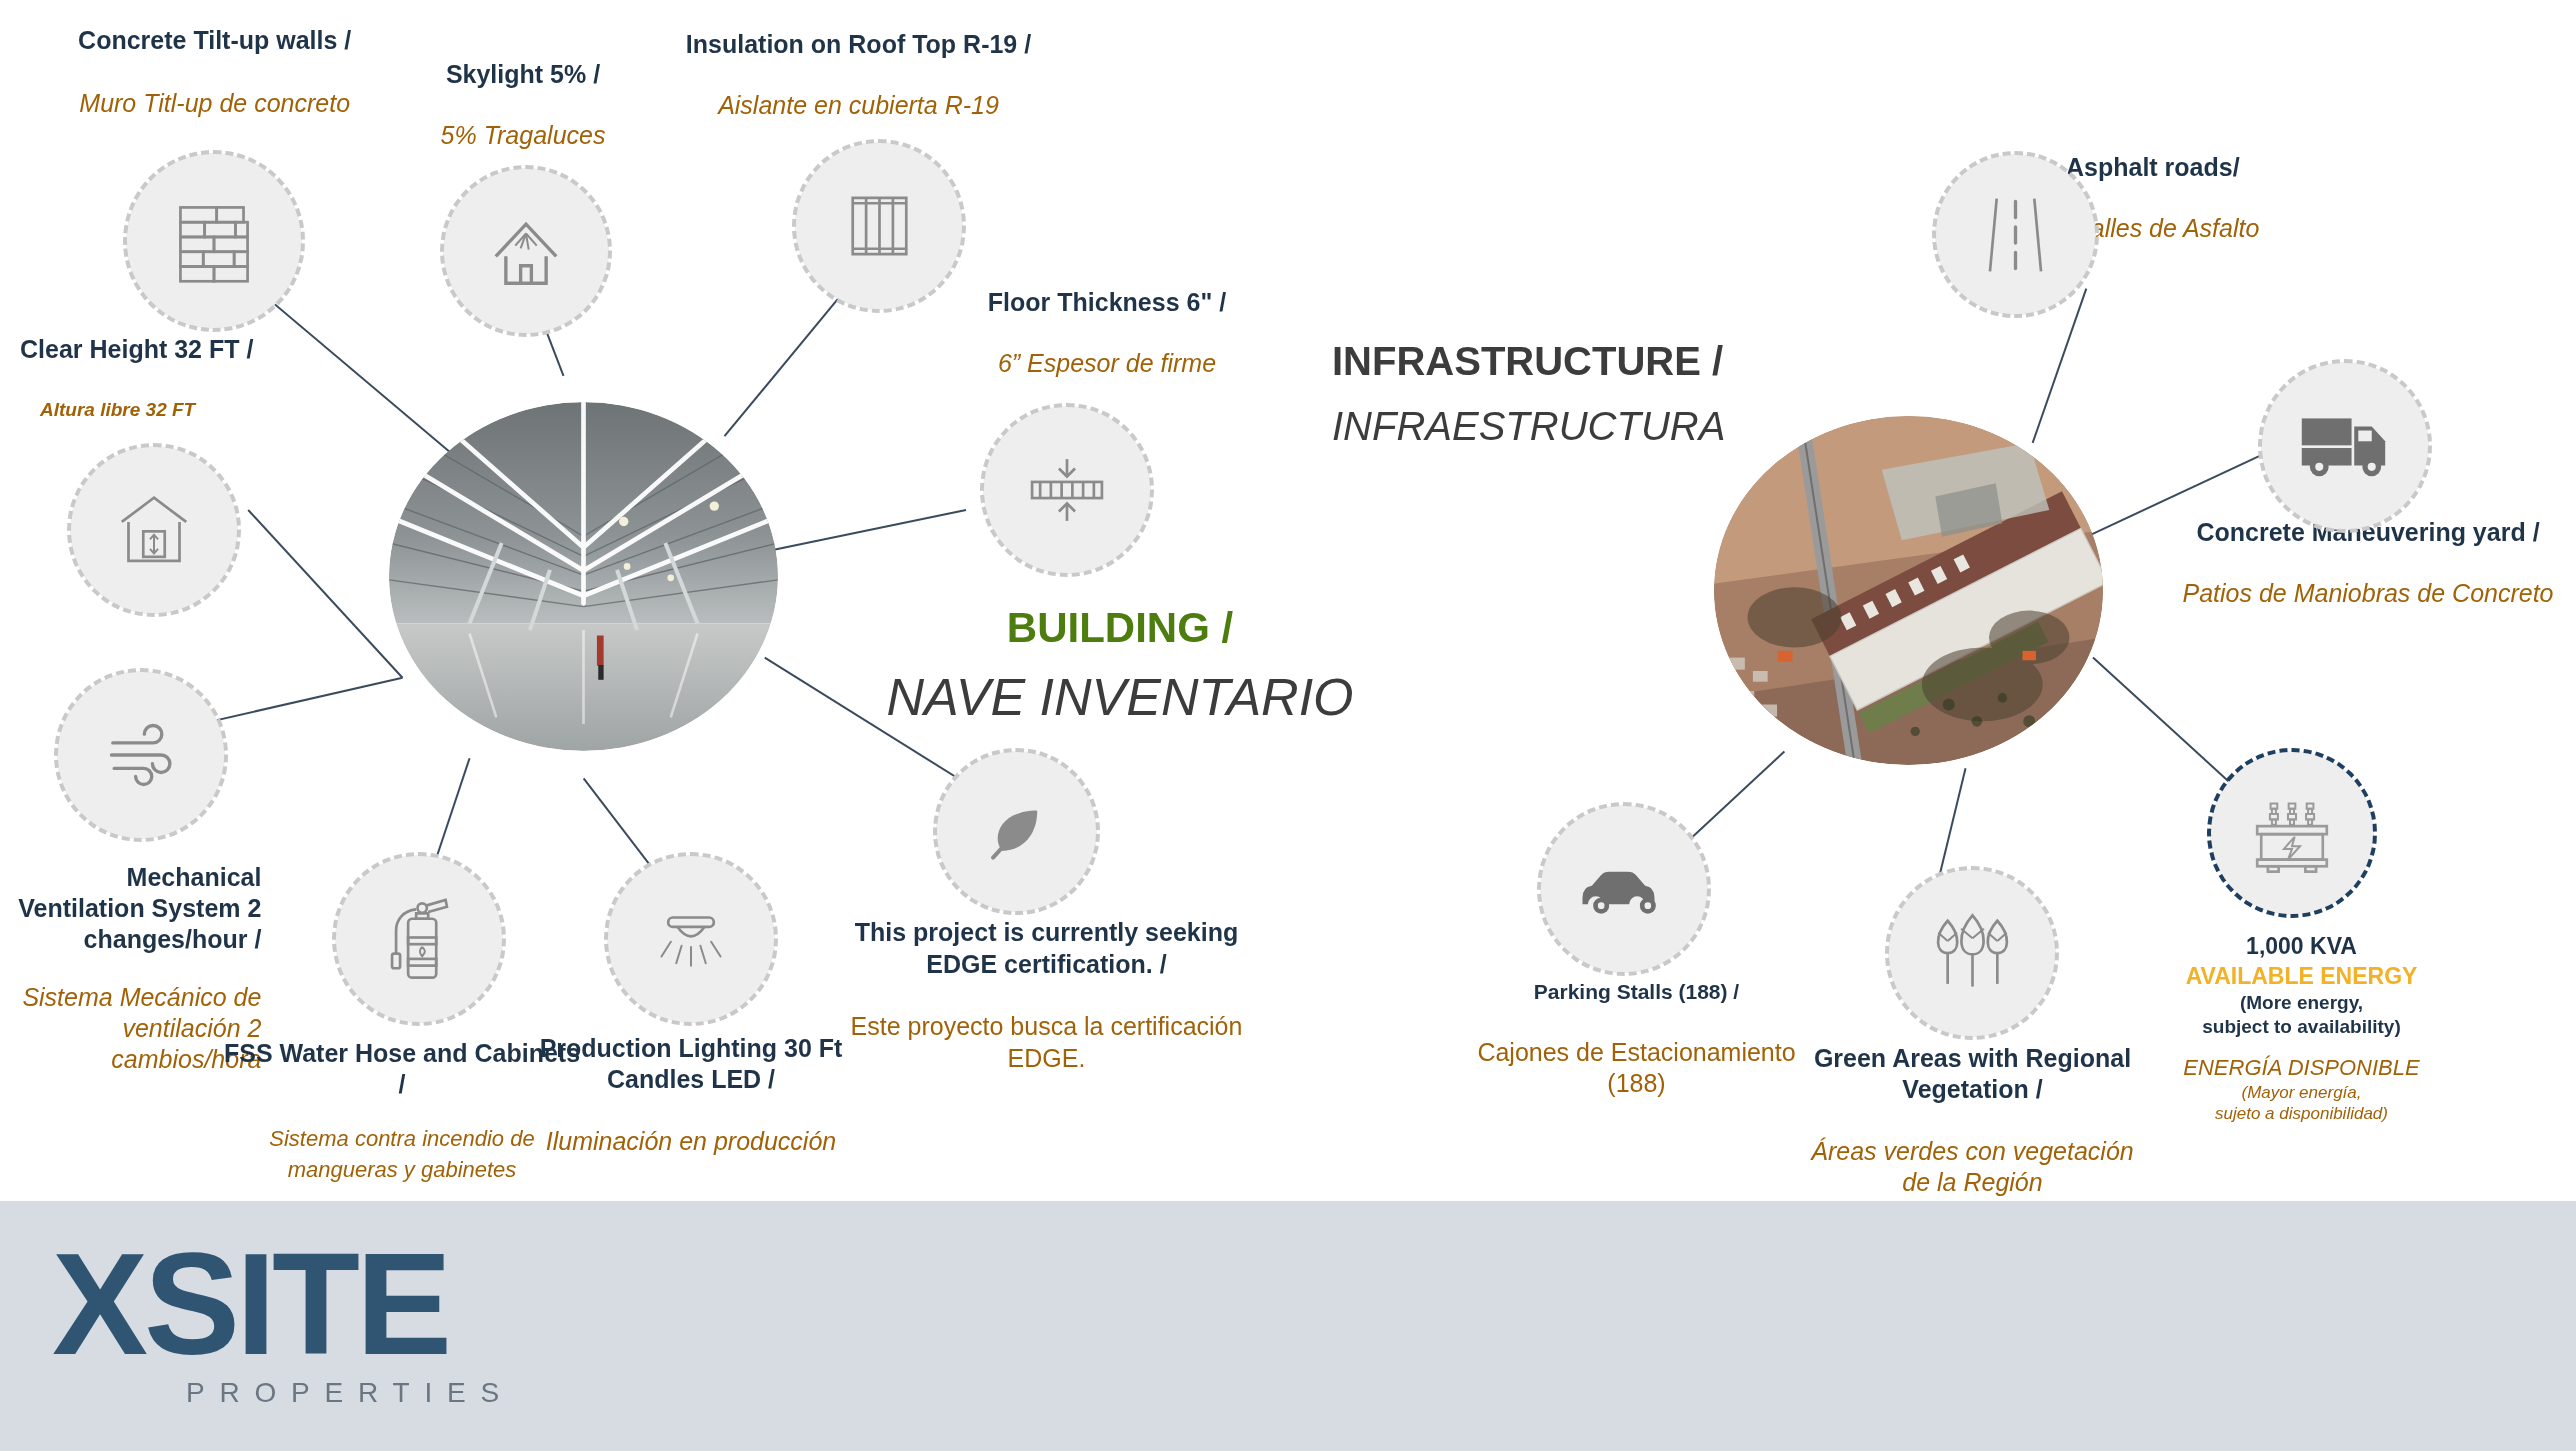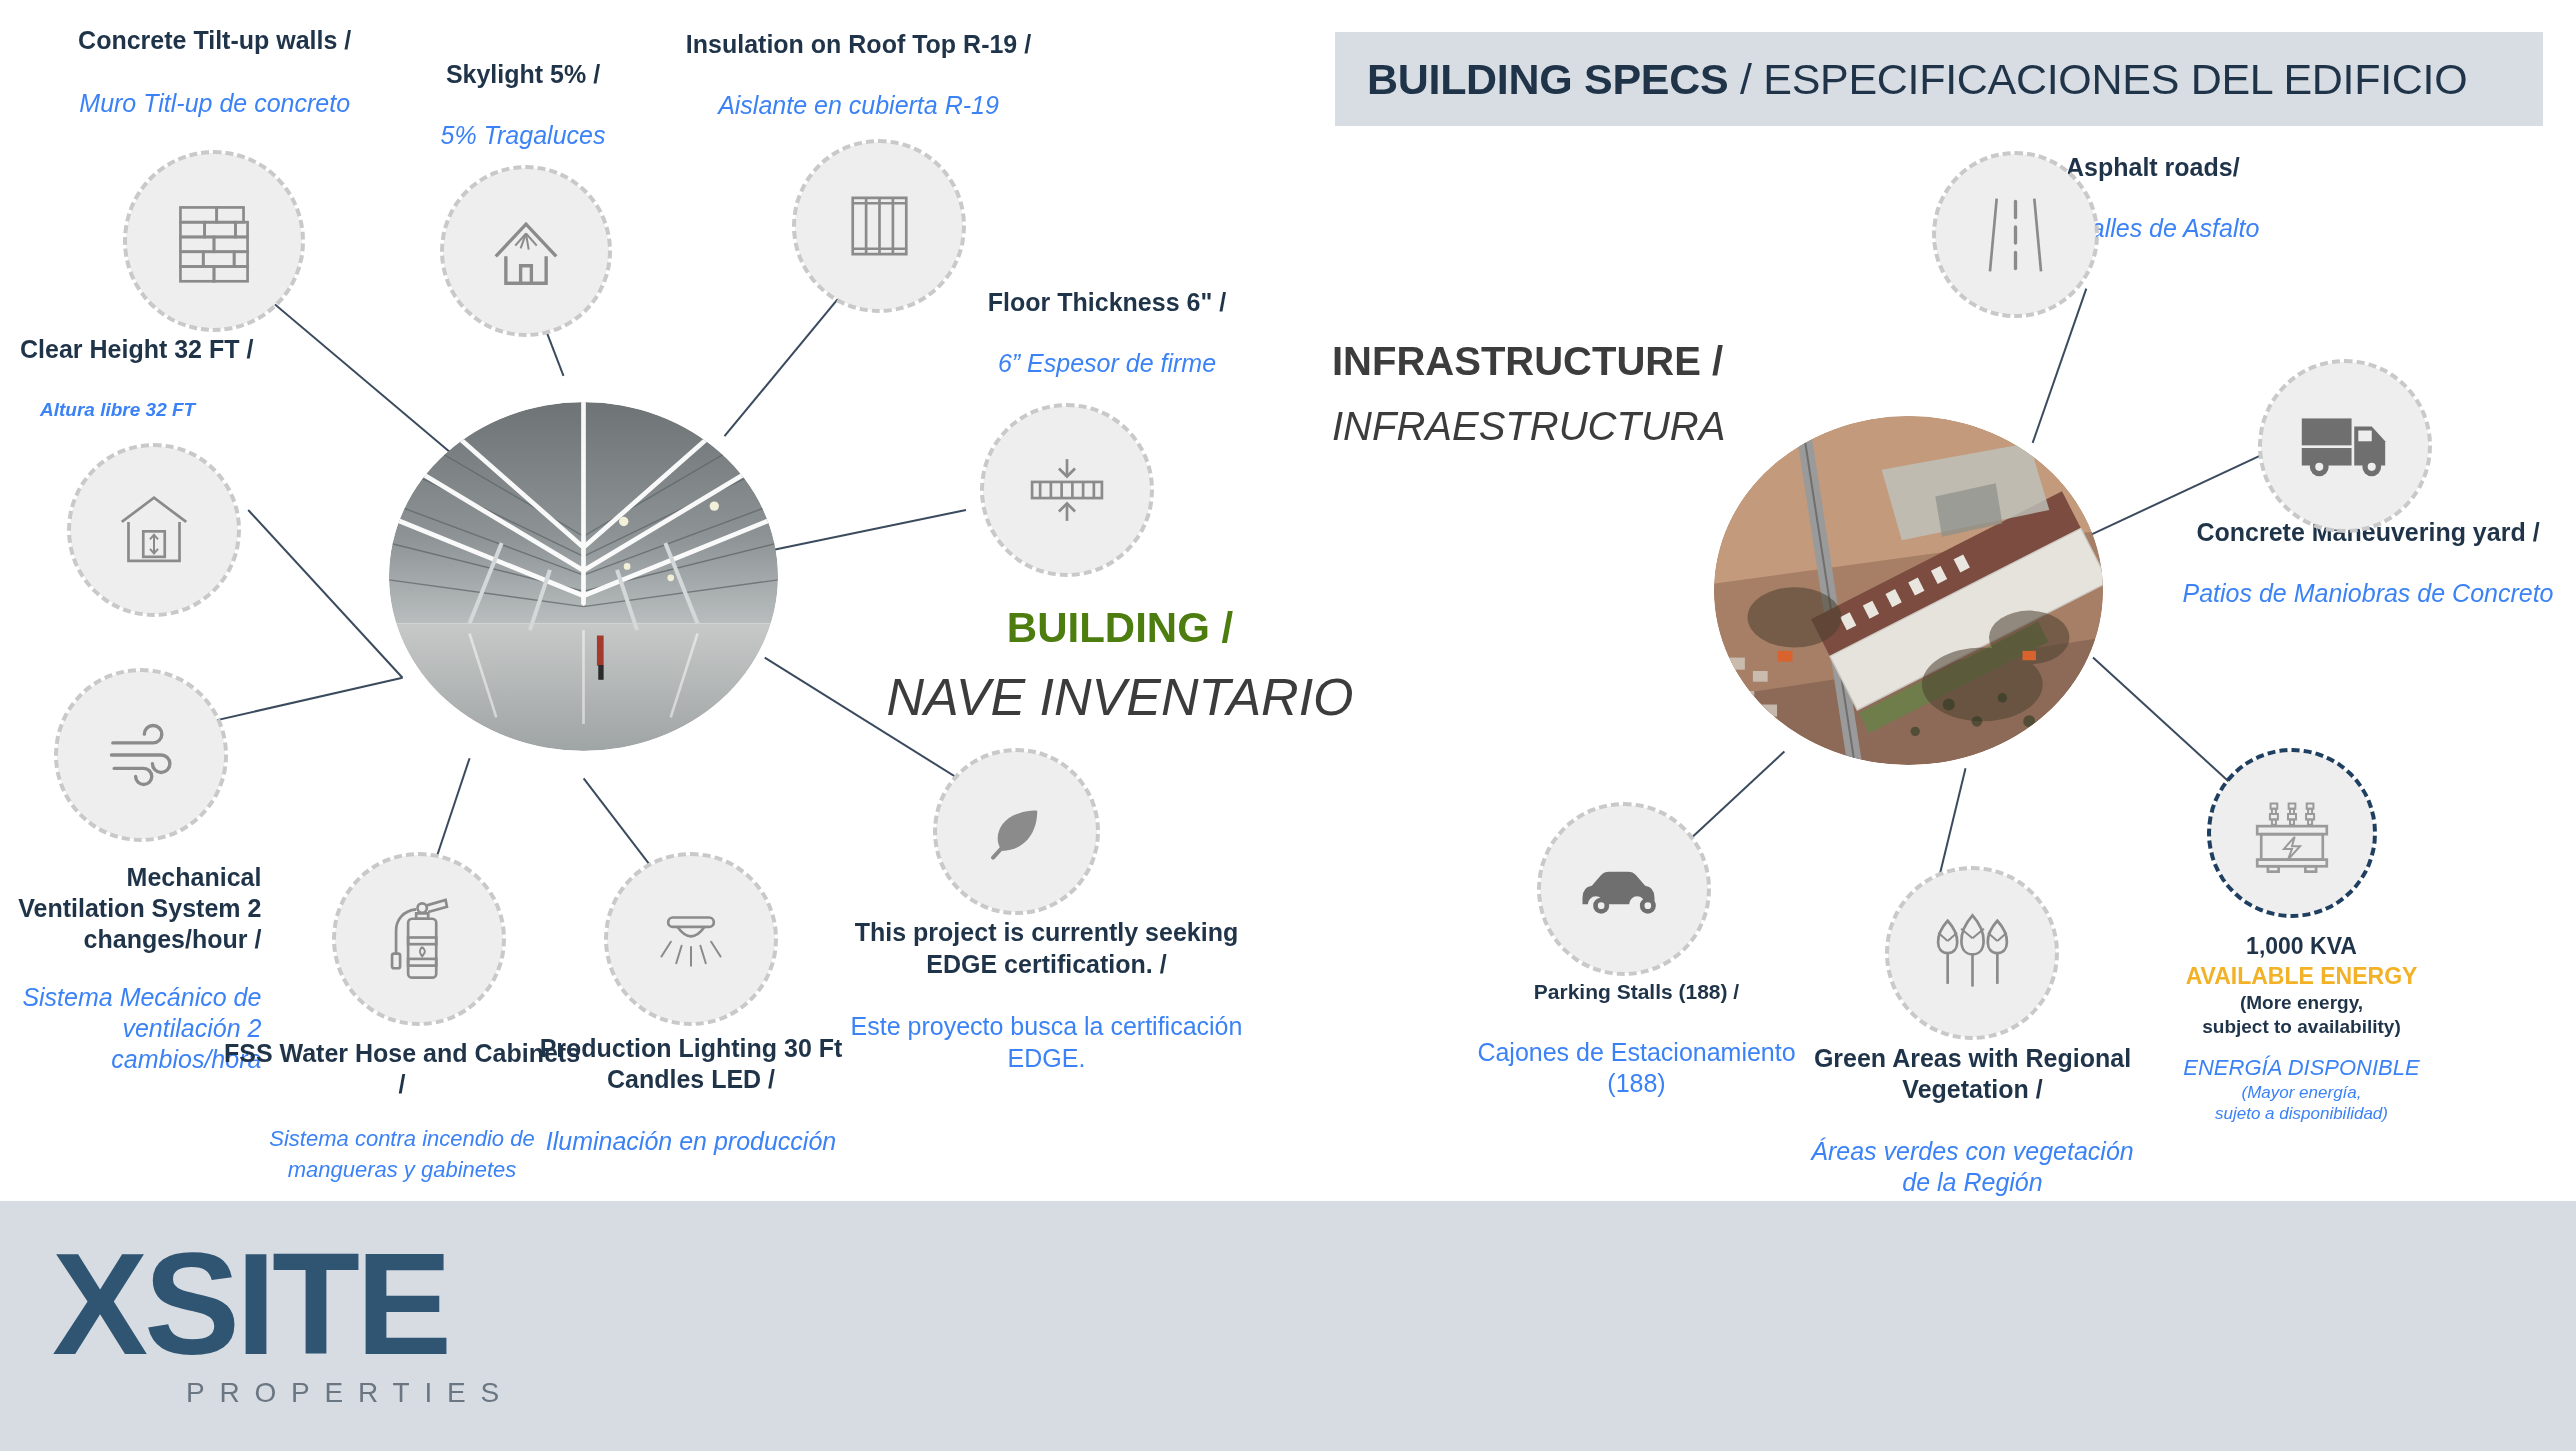--- a/index.html
+++ b/index.html
@@ -52,21 +52,21 @@
   .bubble.accent::after{ border-color:#1f3f60; }
   .bubble svg{ position:relative; z-index:2; }
 
   
   .photo{ position:absolute; border-radius:50%; overflow:hidden; }
   .photo svg{ display:block; }
 
   
   .lab{ position:absolute; }
   .en{ font-weight:bold; color:#1f3349; }
-  .es{ font-style:italic; color:#3b82f6; }
+  .es{ font-style:italic; color:#a16207; }
 
   .center-title{ position:absolute; }
   .center-title .t1{ font-size:42px; font-weight:bold; color:#4d7c0f; letter-spacing:0px;}
   .center-title .t2{ font-size:52px; font-style:italic; font-weight:400; color:#3c3c3c; margin-top:14.8px;}
 
   .infra-title .t1{ font-size:40px; font-weight:bold; color:#3c3c3c;}
   .infra-title .t2{ font-size:40px; font-style:italic; font-weight:400; color:#3c3c3c; margin-top:20px;}
 
   .gold{ color:#f2b126; font-weight:bold; }
 </style>
@@ -89,25 +89,20 @@
       <line x1="870" y1="1160" x2="1000" y2="1330"></line>
 
       <line x1="3030" y1="660" x2="3110" y2="430"></line>
       <line x1="3110" y1="800" x2="3410" y2="660"></line>
       <line x1="3120" y1="980" x2="3350" y2="1190"></line>
       <line x1="2930" y1="1145" x2="2890" y2="1310"></line>
       <line x1="2660" y1="1120" x2="2520" y2="1250"></line>
     </g>
   </svg>
 
-  <div class="specs-band">
-    <div class="txt">
-      <span class="b">BUILDING SPECS</span><span class="n"> / </span><span class="n">ESPECIFICACIONES DEL EDIFICIO</span>
-    </div>
-  </div>
 
   <div class="photo" style="left:389px;top:402px;width:389px;height:349px;">
     <svg width="389" height="349" viewBox="0 0 580 520">
       <defs>
         <clipPath id="wclip">
             <ellipse cx="290" cy="260" rx="290" ry="260"></ellipse>
           </clipPath>
         <linearGradient id="wroof" x1="0" y1="0" x2="0" y2="1">
           <stop offset="0%" stop-color="#6e7476"></stop>
             <stop offset="60%" stop-color="#8d9395"></stop>

